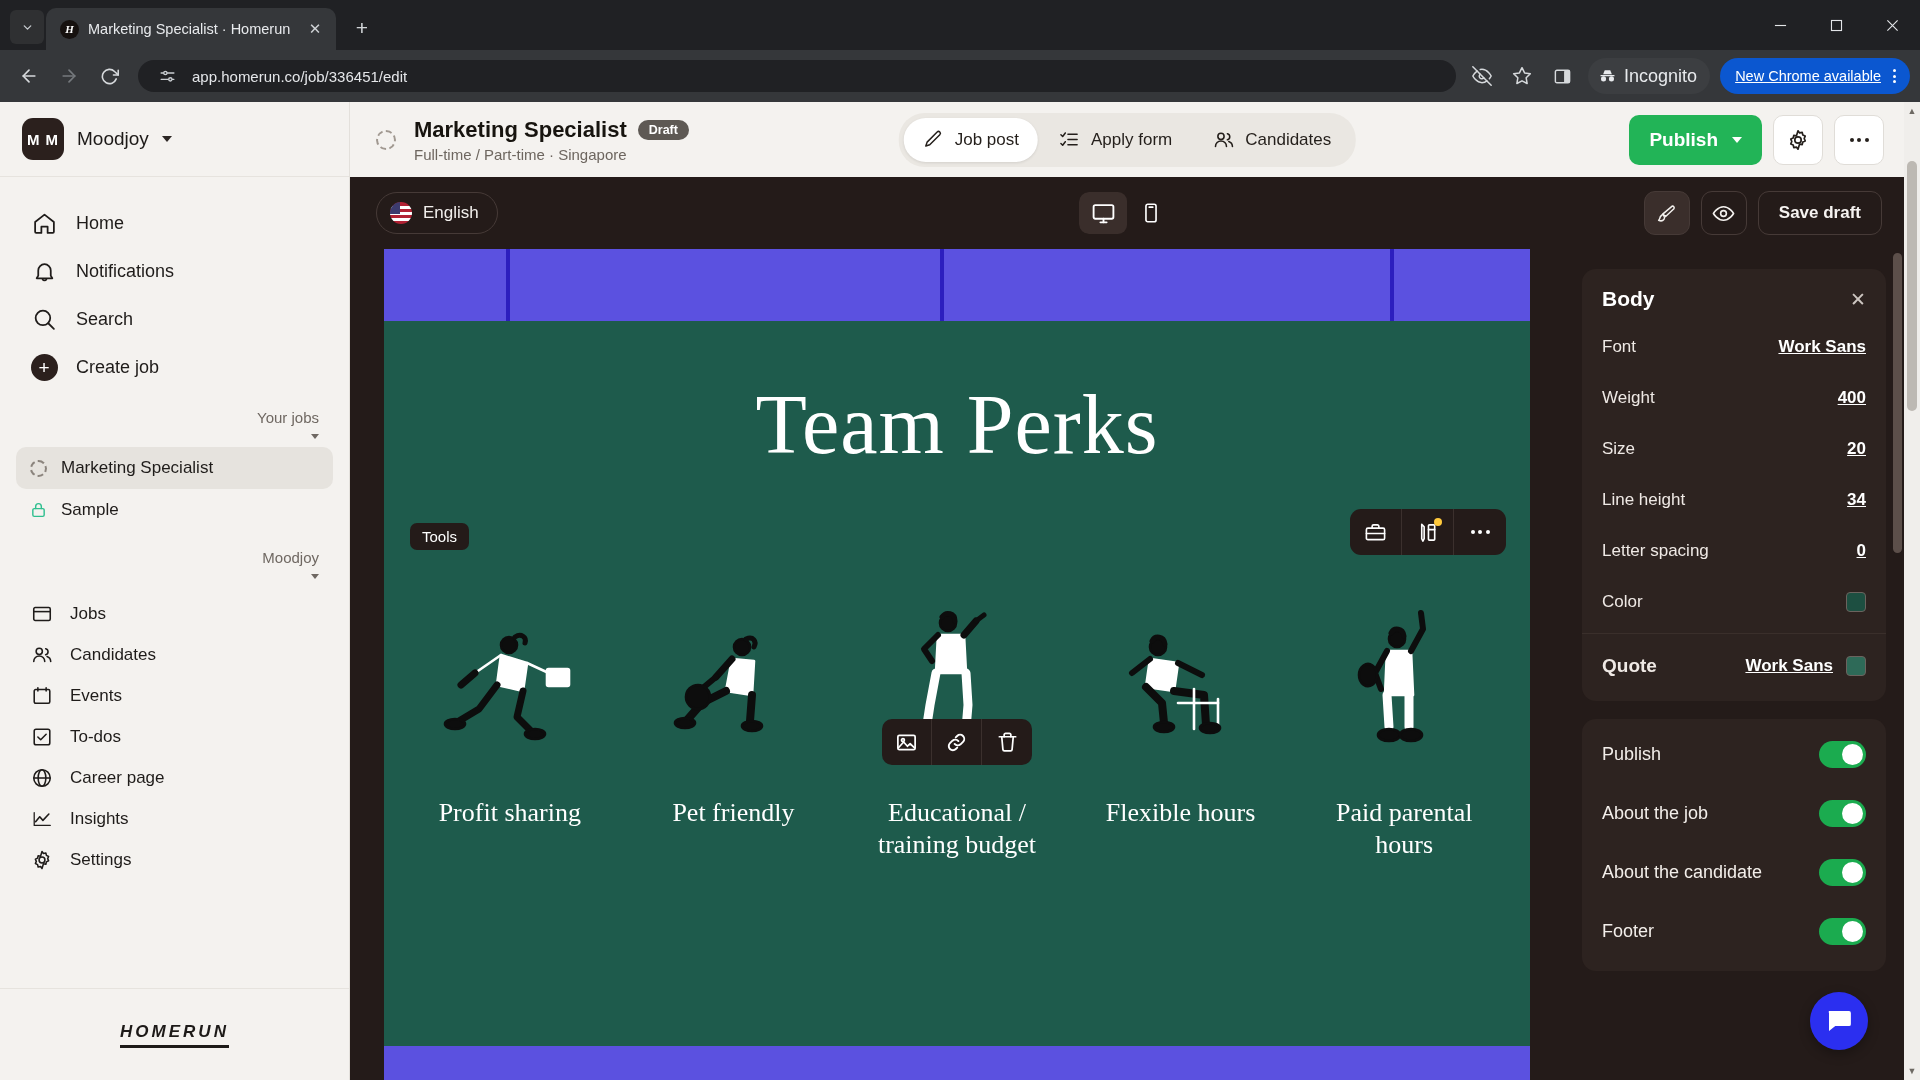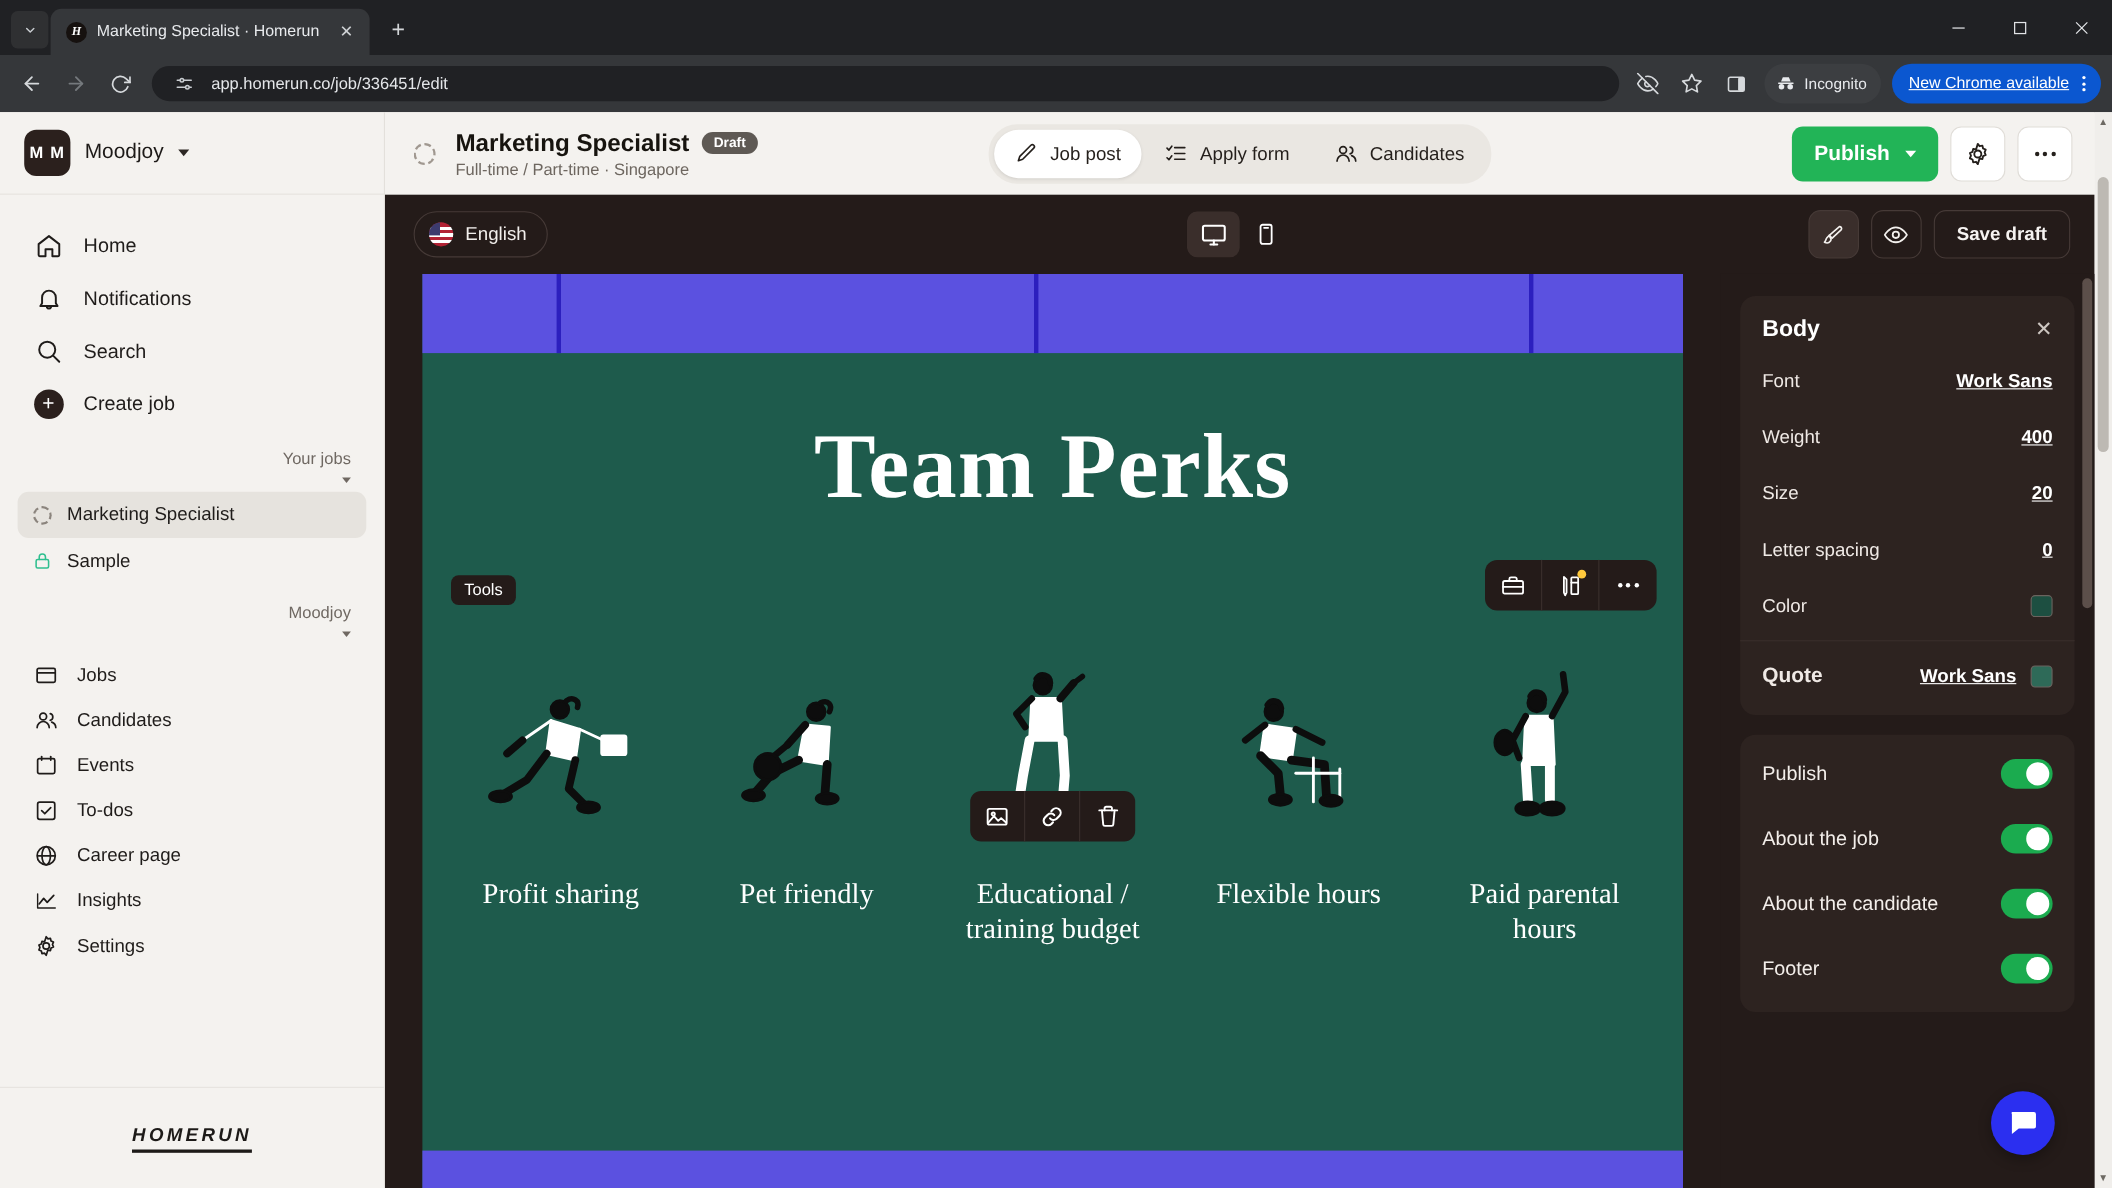--- a/index.html
+++ b/index.html
@@ -87,21 +87,21 @@
   .omni-icon {
     width: 26px; height: 26px; flex: 0 0 auto;
     display: flex; align-items: center; justify-content: center;
     color: #c9cdd1;
   }
   .omni-right { display: flex; align-items: center; gap: 4px; padding-left: 6px; }
   .omni-right .nav-btn { width: 36px; height: 36px; }
   .incognito-pill {
     height: 36px; border-radius: 18px; background: #3c3e41;
     display: flex; align-items: center; gap: 7px;
-    padding: 0 13px 0 10px; color: #e8eaed; font-size: 14px;
+    padding: 0 13px 0 10px; color: #e8eaed; font-size: 18px;
     margin-left: 4px;
   }
   .chrome-update {
     height: 36px; border-radius: 18px; background: #0b57d0;
     display: flex; align-items: center;
     padding: 0 8px 0 15px; color: #ffffff; font-size: 14.5px;
     margin-left: 6px; gap: 6px; text-decoration: underline;
   }
   .kebab { display: flex; flex-direction: column; gap: 2.5px; align-items: center; padding: 0 6px; }
   .kebab i { width: 3px; height: 3px; border-radius: 50%; background: #ffffff; display: block; }
@@ -271,21 +271,21 @@
     display: flex; flex-direction: column;
   }
   .band-top { height: 72px; background: #5b51e0; display: flex; }
   .band-top .seg { border-right: 4px solid #2c1fbe; }
   .band-bottom { height: 34px; background: #5b51e0; }
   .canvas-mid { flex: 1 1 auto; position: relative; padding-top: 62px; }
 
   .perks-title {
     text-align: center; color: #ffffff;
     font-family: "Liberation Serif", serif;
-    font-size: 84px; line-height: 1; font-weight: 700;
+    font-size: 84px; line-height: 1; font-weight: 400;
     letter-spacing: 1px;
   }
 
   .tools-chip {
     position: absolute; left: 26px; top: 202px;
     background: #241b19; color: #ffffff; font-size: 15px; font-weight: 500;
     border-radius: 7px; padding: 5px 12px;
   }
   .block-toolbar {
     position: absolute; right: 24px; top: 188px;
@@ -933,20 +933,24 @@
               </div>
               <div class="prow">
                 <span class="k">Weight</span>
                 <span class="v">400</span>
               </div>
               <div class="prow">
                 <span class="k">Size</span>
                 <span class="v">20</span>
               </div>
               <div class="prow">
+                <span class="k">Line height</span>
+                <span class="v">34</span>
+              </div>
+              <div class="prow">
                 <span class="k">Letter spacing</span>
                 <span class="v">0</span>
               </div>
               <div class="prow">
                 <span class="k">Color</span>
                 <span class="swatch" style="background:#1d4f41"></span>
               </div>
               <div class="divider"></div>
               <div class="prow quote">
                 <span class="k">Quote</span>

